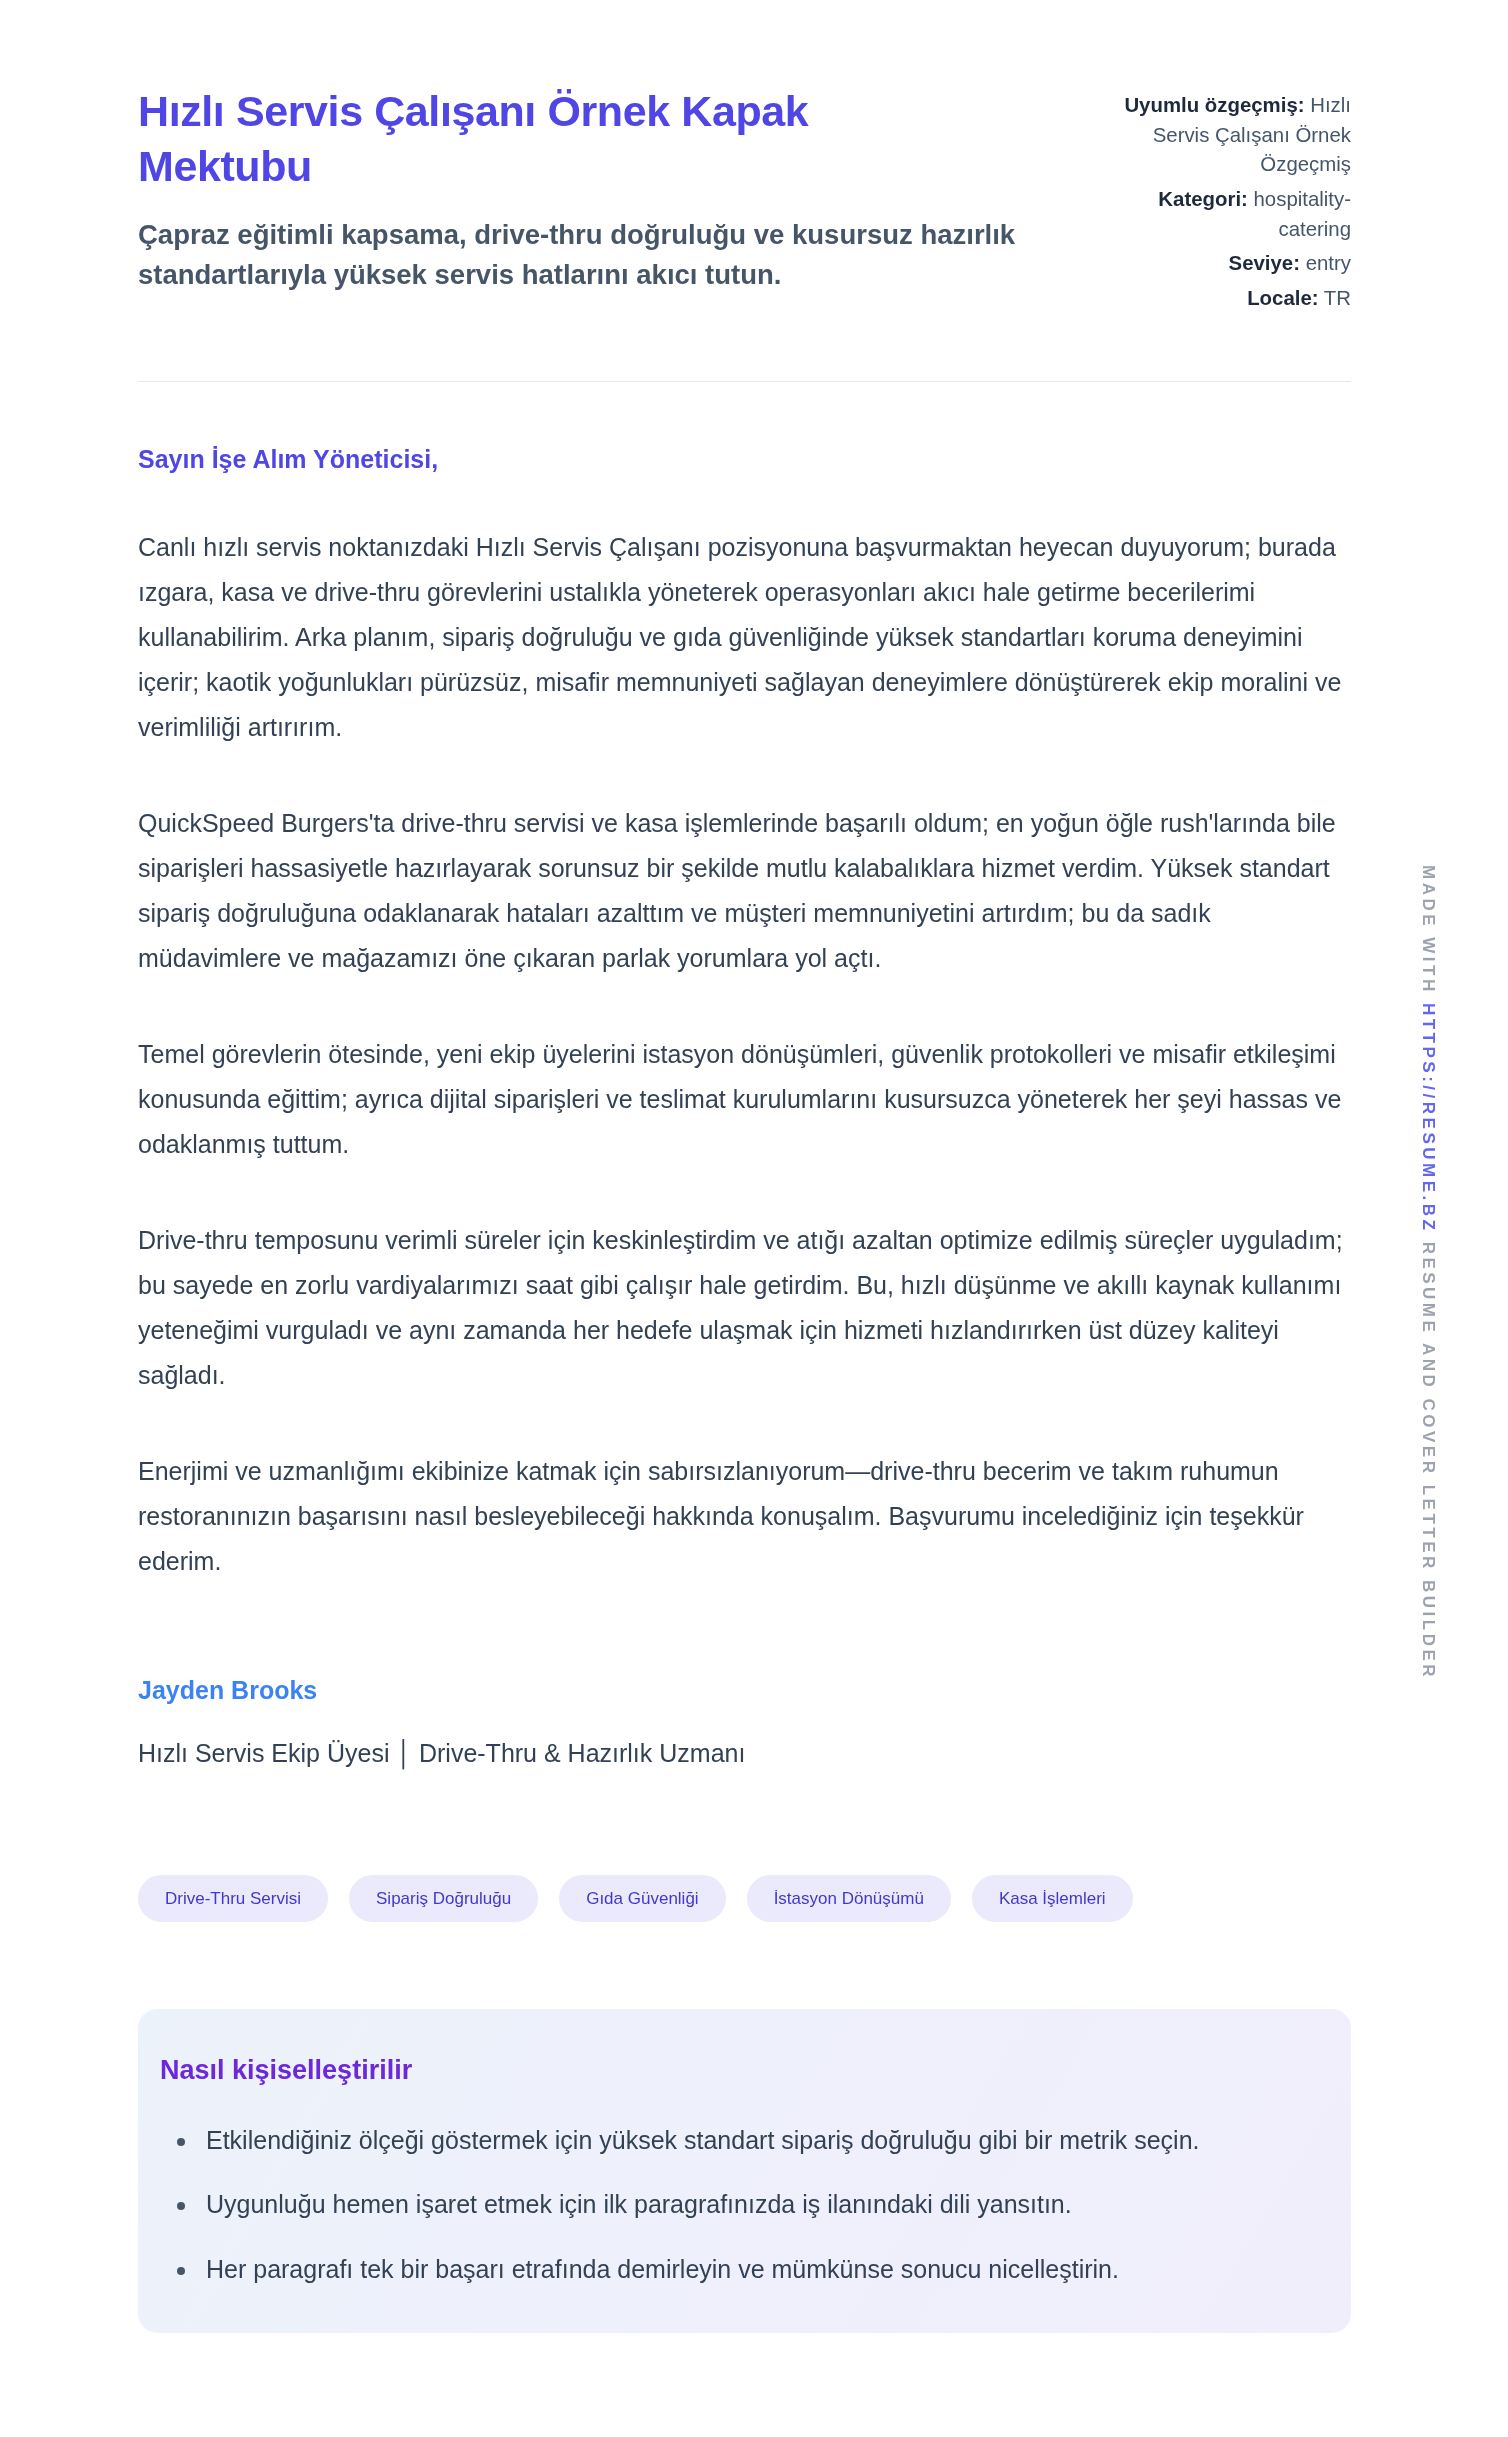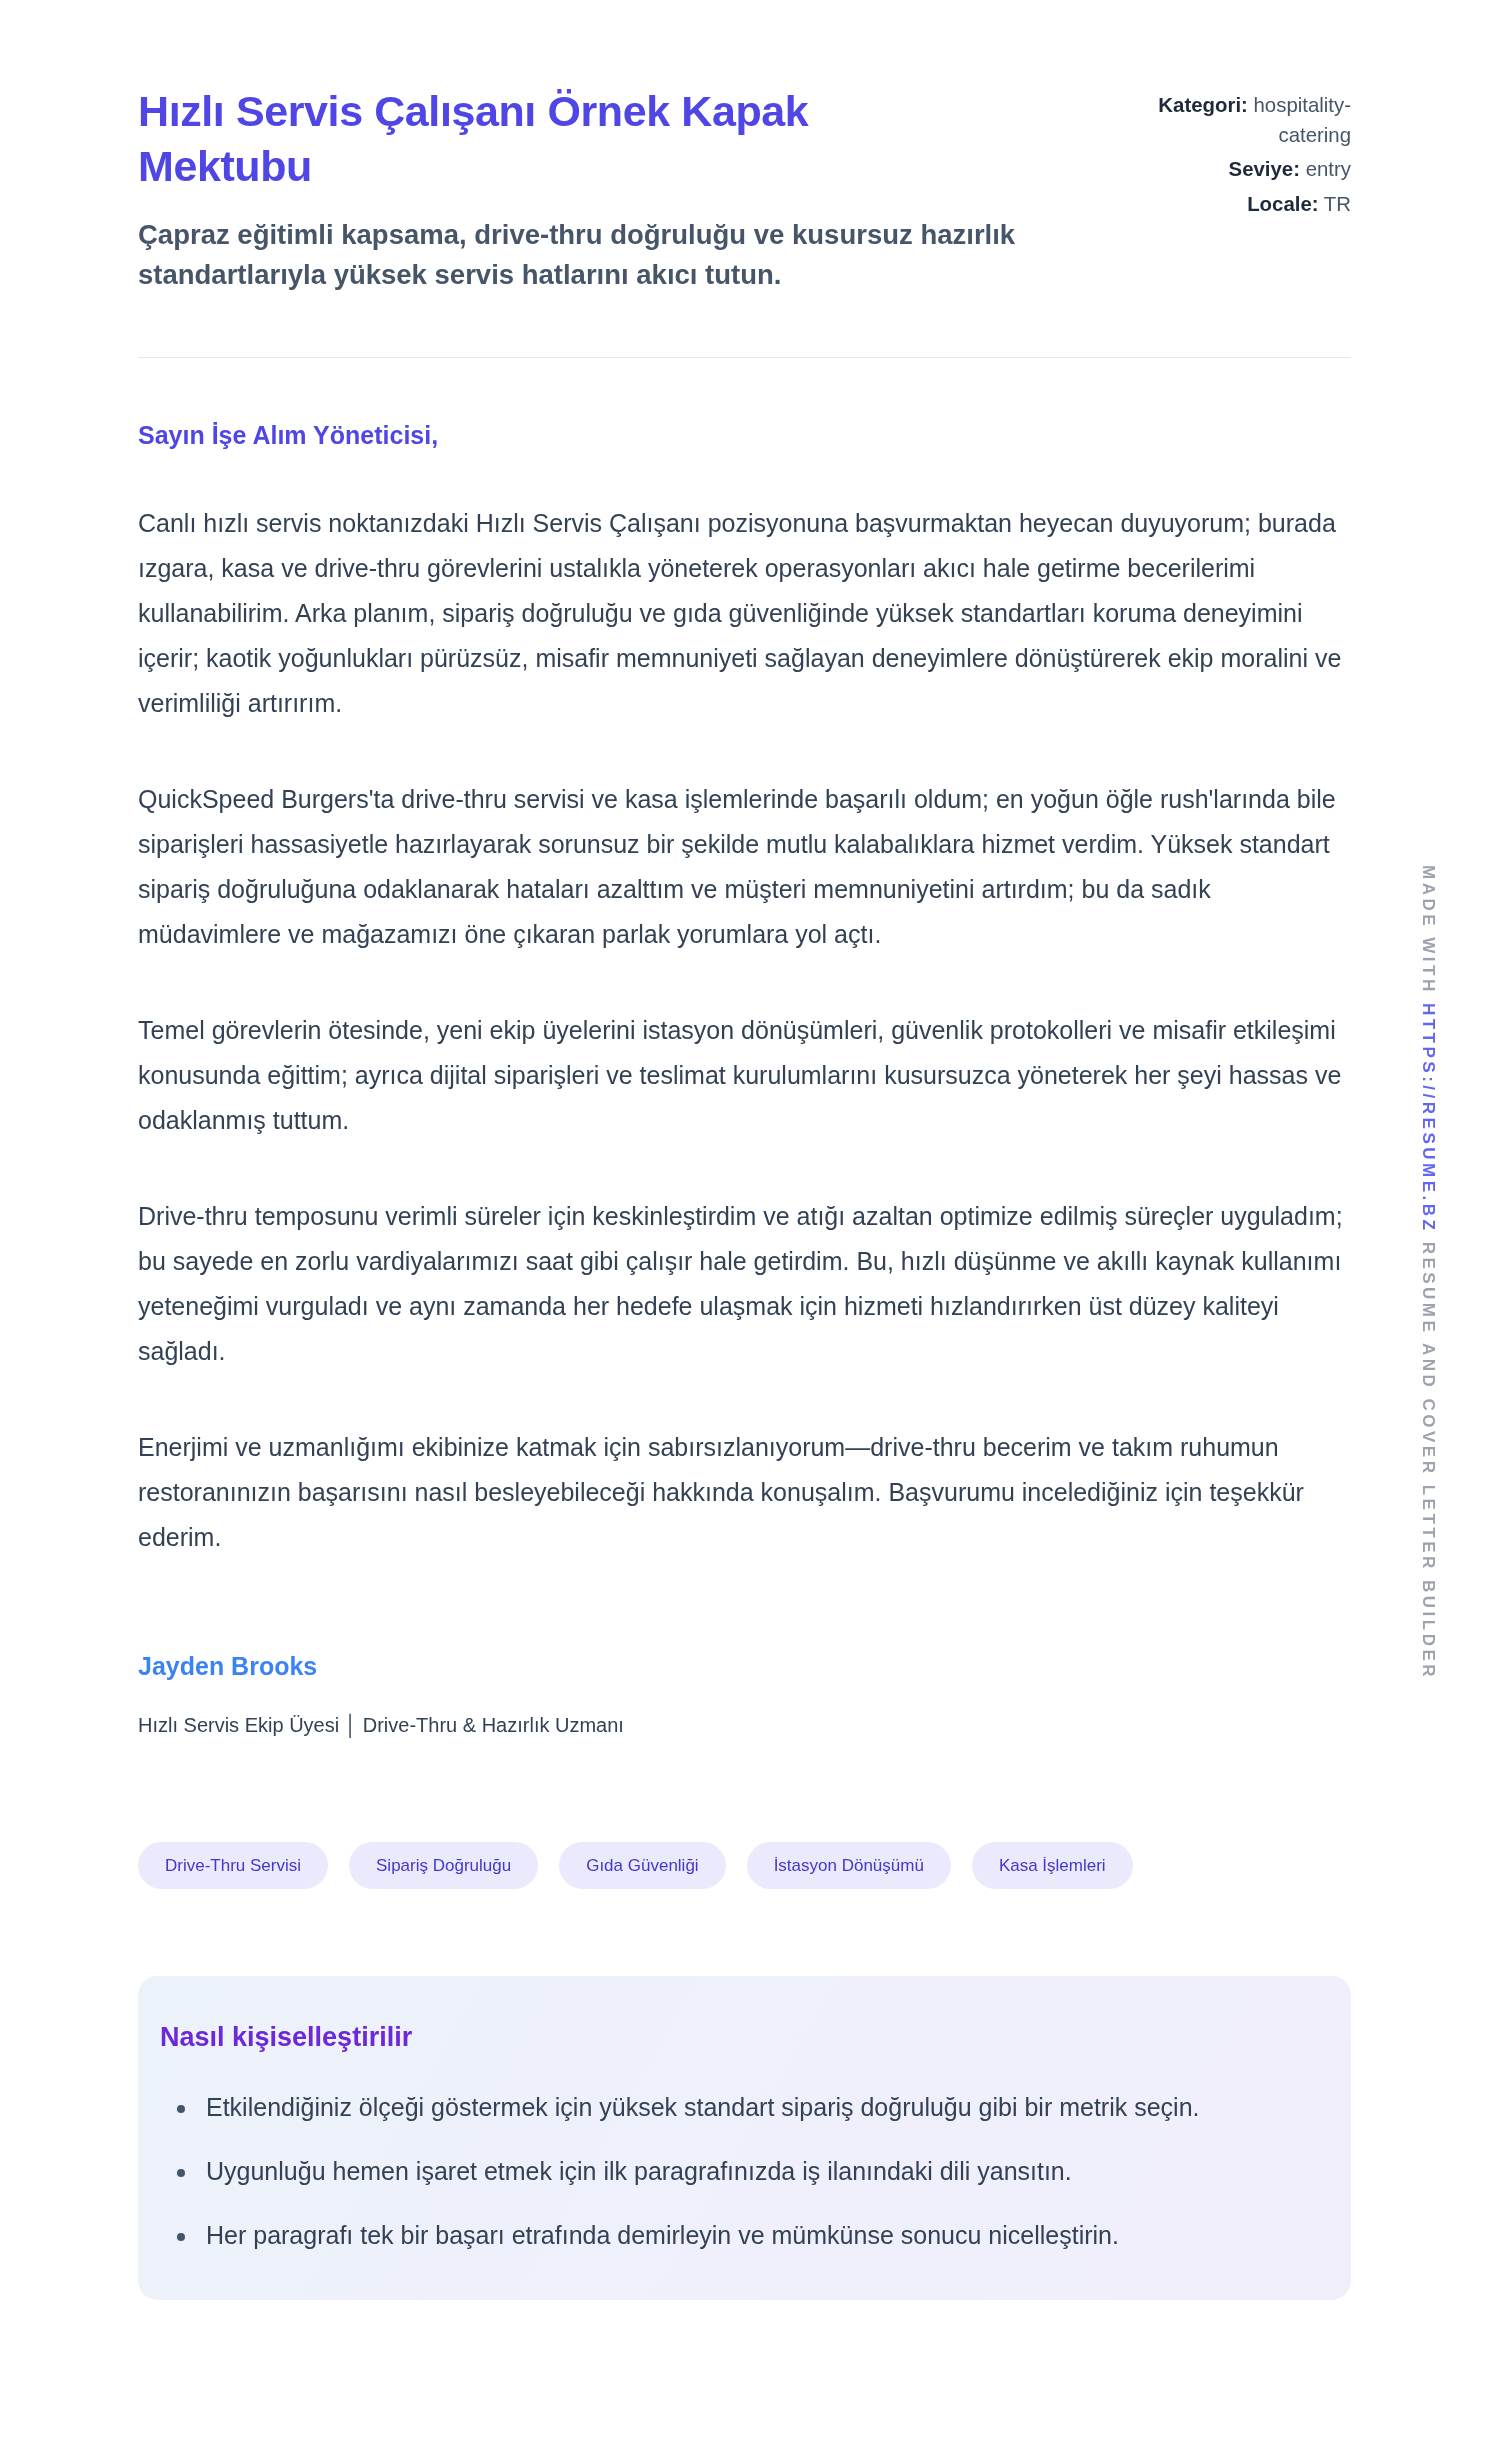--- a/index.html
+++ b/index.html
@@ -31,21 +31,21 @@
   .meta-label { font-weight:bold; color:#1e293b; }
 
   hr.divider { border:none; border-top:1.8px solid #e2e8f0; margin-top:62px; }
 
   
   .letter { margin-top:55px; font-size:25px; line-height:1.8; color:#334155; max-width:1242px; }
   .greeting { color:#4f46e5; font-weight:bold; margin-bottom:43px; }
   .letter p.para { margin-bottom:51px; }
   .signature { margin-top:84px; }
   .sig-name { font-weight:bold; color:#3b82f6; font-size:25px; }
-  .sig-role { margin-top:18px; font-size:20px; color:#334155; }
+  .sig-role { margin-top:18px; font-size:25px; color:#334155; }
 
   
   .tags { margin-top:99px; display:flex; flex-wrap:wrap; gap:21px; }
   .tag {
     display:inline-block; background:#ebe9fc; color:#4338ca;
     font-size:17px; line-height:1; padding:15px 27px;
     border-radius:8870px; white-space:nowrap;
   }
 
   
@@ -74,20 +74,21 @@
 
 <div class="page">
   <div class="content">
 
     <header class="header">
       <div class="header-left">
         <h1 class="title">Hızlı Servis Çalışanı Örnek Kapak Mektubu</h1>
         <p class="subtitle">Çapraz eğitimli kapsama, drive-thru doğruluğu ve kusursuz hazırlık standartlarıyla yüksek servis hatlarını akıcı tutun.</p>
       </div>
       <aside class="meta">
+        <p><span class="meta-label">Uyumlu özgeçmiş:</span> <span class="meta-value">Hızlı Servis Çalışanı Örnek Özgeçmiş</span></p>
         <p><span class="meta-label">Kategori:</span> <span class="meta-value">hospitality-catering</span></p>
         <p><span class="meta-label">Seviye:</span> <span class="meta-value">entry</span></p>
         <p><span class="meta-label">Locale:</span> <span class="meta-value">TR</span></p>
       </aside>
     </header>
 
     <hr class="divider">
 
     <section class="letter">
       <p class="greeting">Sayın İşe Alım Yöneticisi,</p>

